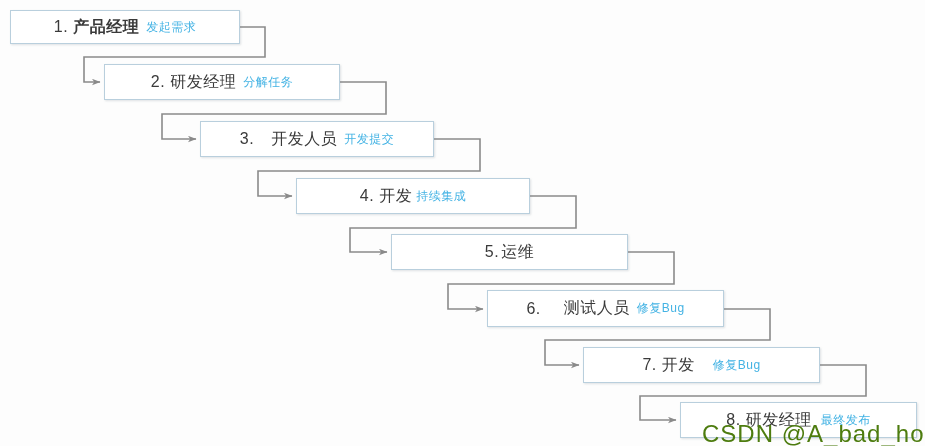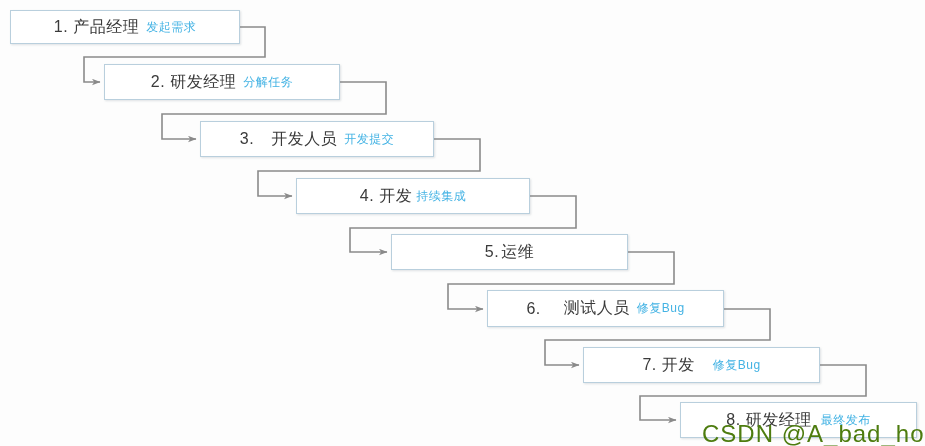--- a/index.html
+++ b/index.html
@@ -65,21 +65,21 @@
         <polyline points="434,139 480,139 480,171 258,171 258,196 292,196" stroke="#8a8a8a" fill="none" stroke-width="1.6" marker-end="url(#arrow)"></polyline>
         <polyline points="530,196 576,196 576,228 350,228 350,252 387,252" stroke="#8a8a8a" fill="none" stroke-width="1.6" marker-end="url(#arrow)"></polyline>
         <polyline points="628,252 674,252 674,284 448,284 448,309 483,309" stroke="#8a8a8a" fill="none" stroke-width="1.6" marker-end="url(#arrow)"></polyline>
         <polyline points="724,309 770,309 770,340 545,340 545,365 579,365" stroke="#8a8a8a" fill="none" stroke-width="1.6" marker-end="url(#arrow)"></polyline>
         <polyline points="820,365 866,365 866,396 640,396 640,420 676,420" stroke="#8a8a8a" fill="none" stroke-width="1.6" marker-end="url(#arrow)"></polyline>
       </g>
   </svg>
 
   <div class="node" style="left:10px;top:10px;width:230px;height:34px;">
     <span class="label">1.</span>
-    <span class="label" style="margin-left:5px;">产品经理</span>
+    <span class="label" style="margin-left:5px;font-weight:bold;">产品经理</span>
     <span class="action">发起需求</span>
   </div>
 
   <div class="node" style="left:104px;top:64px;width:236px;height:36px;">
     <span class="label">2.</span>
     <span class="label" style="margin-left:5px;">研发经理</span>
     <span class="action">分解任务</span>
   </div>
 
   <div class="node" style="left:200px;top:121px;width:234px;height:36px;">

